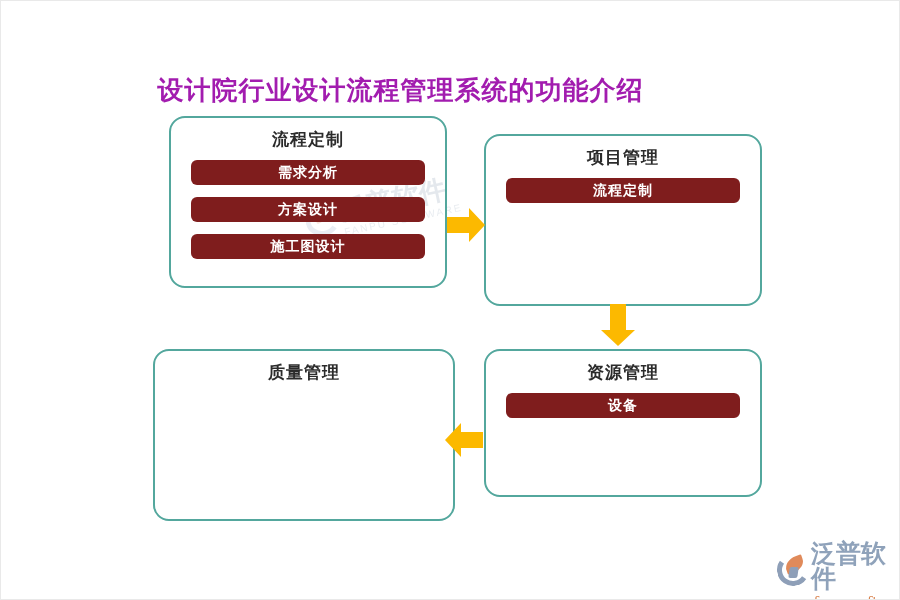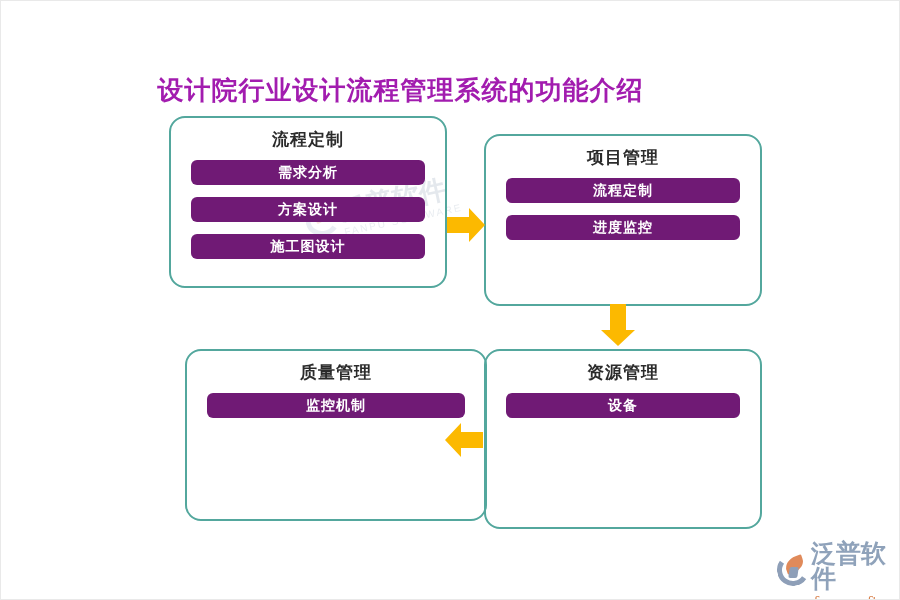--- a/index.html
+++ b/index.html
@@ -121,34 +121,34 @@
     width: 100%;
     padding: 0 20px;
     box-sizing: border-box;
     display: flex;
     flex-direction: column;
     gap: 12px;
   }
   .pill {
     height: 25px;
     line-height: 25px;
-    background: #701a75;
+    background: #7f1d1d;
     border-radius: 6px;
     text-align: center;
     color: #ffffff;
     font-family: "DejaVu Sans", "Liberation Sans", sans-serif;
     font-size: 14px;
     font-weight: 700;
     letter-spacing: 1px;
   }
 
   #card-0 { left: 168px; top: 115px; width: 278px; height: 172px; }
   #card-1 { left: 483px; top: 133px; width: 278px; height: 172px; }
-  #card-2 { left: 184px; top: 348px; width: 302px; height: 172px; }
-  #card-3 { left: 483px; top: 348px; width: 278px; height: 180px; }
+  #card-2 { left: 152px; top: 348px; width: 302px; height: 172px; }
+  #card-3 { left: 483px; top: 348px; width: 278px; height: 148px; }
 
   
   .arrow { position: absolute; }
   .arrow svg { display: block; }
 
   #arrow-right-top  { left: 446px; top: 207px; }
   #arrow-down-right { left: 600px; top: 303px; }
   #arrow-left-bottom{ left: 444px; top: 422px; }
 
   
@@ -237,28 +237,26 @@
       <div class="pill">需求分析</div>
       <div class="pill">方案设计</div>
       <div class="pill">施工图设计</div>
     </div>
   </div>
 
   <div class="card" id="card-1">
     <div class="card-title">项目管理</div>
     <div class="pill-stack">
       <div class="pill">流程定制</div>
-      <div class="pill">进度监控</div>
     </div>
   </div>
 
   <div class="card" id="card-2">
     <div class="card-title">质量管理</div>
     <div class="pill-stack">
-      <div class="pill">监控机制</div>
     </div>
   </div>
 
   <div class="card" id="card-3">
     <div class="card-title">资源管理</div>
     <div class="pill-stack">
       <div class="pill">设备</div>
     </div>
   </div>
 

